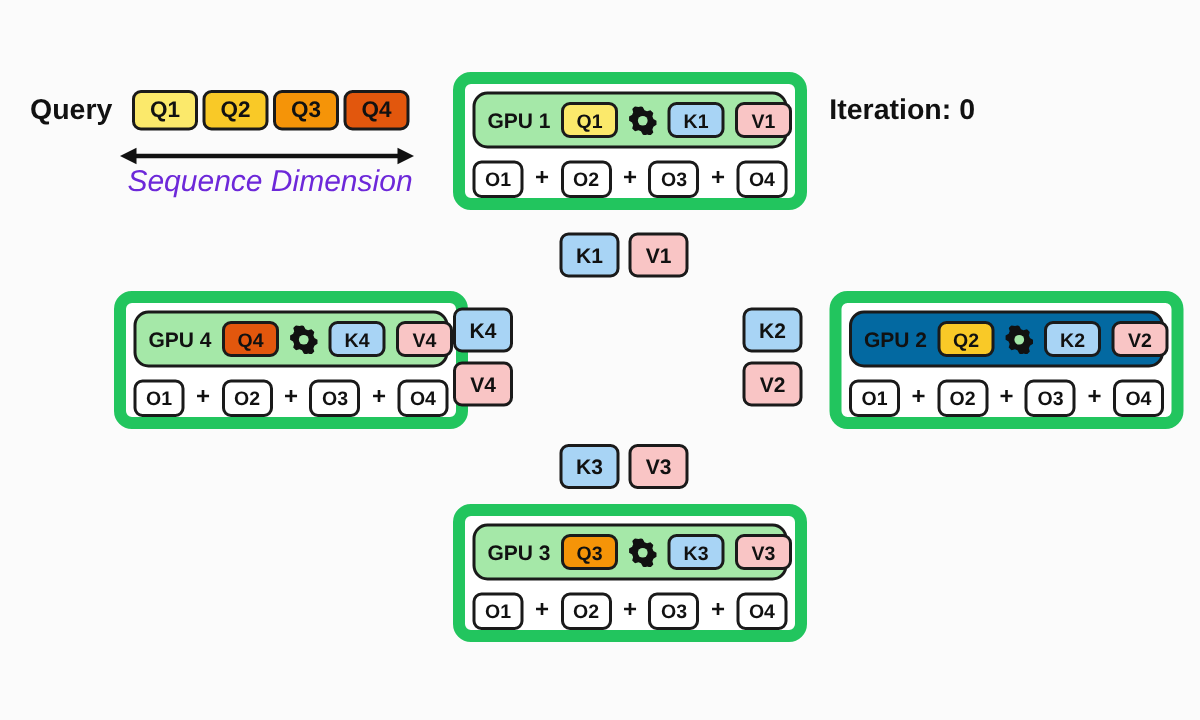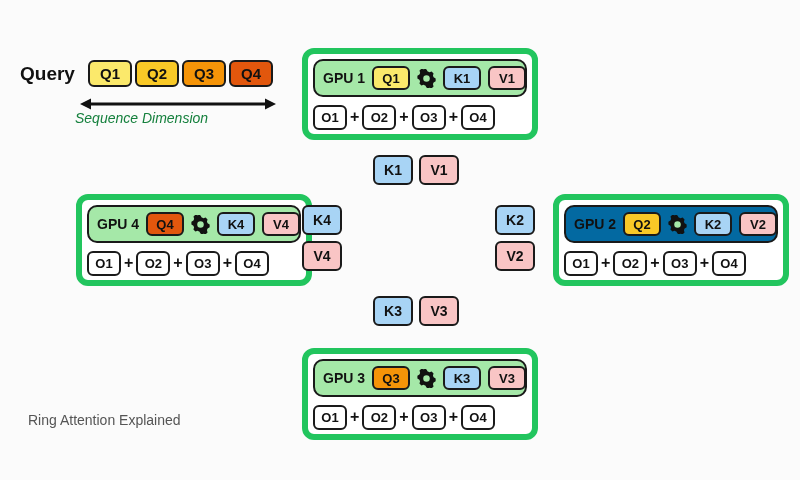--- a/index.html
+++ b/index.html
@@ -66,24 +66,24 @@
     left: 60px;
     top: 42px;
     width: 196px;
     height: 14px;
   }
   #seq-caption {
     position: absolute;
     left: 55px;
     top: 55px;
     width: 210px;
-    text-align: left;
-    font-size: 14px;
+    text-align: center;
+    font-size: 20px;
     font-style: italic;
-    color: #15803d;
+    color: #6d28d9;
   }
 
   
   #iteration-label {
     position: absolute;
     right: 22px;
     top: 63px;
     font-size: 19px;
     font-weight: bold;
     color: #111;
@@ -98,21 +98,21 @@
     color: #555;
   }
 
   
   .gpu-card {
     position: absolute;
     box-sizing: border-box;
     width: 236px;
     height: 92px;
     background: #ffffff;
-    border: 6px solid #22c55e;
+    border: 8px solid #22c55e;
     border-radius: 12px;
     padding: 5px;
   }
   .gpu-header {
     box-sizing: border-box;
     height: 38px;
     background: #a5e8a8;
     border: 2px solid #1a1a1a;
     border-radius: 10px;
     display: flex;
@@ -135,38 +135,38 @@
   .gear-icon {
     width: 19px;
     height: 19px;
     flex: 0 0 auto;
     display: block;
   }
   .gpu-body {
     height: 40px;
     display: flex;
     align-items: center;
-    justify-content: flex-start;
+    justify-content: space-between;
     gap: 3px;
   }
   .o-chip {
     width: 34px;
     height: 25px;
     font-size: 13px;
     background: #ffffff;
   }
   .plus {
     font-size: 16px;
     font-weight: bold;
     color: #111;
   }
 
   #gpu-card-0 { left: 302px; top: 48px; }
   #gpu-card-1 { left: 553px; top: 194px; }
-  #gpu-card-2 { left: 302px; top: 348px; }
+  #gpu-card-2 { left: 302px; top: 336px; }
   #gpu-card-3 { left: 56px;  top: 194px; margin-left: 20px; }
 
   
   .kv-group {
     position: absolute;
     display: flex;
     gap: 6px;
   }
   .kv-group.vertical { flex-direction: column; }
   .kv-chip {
@@ -201,20 +201,21 @@
     </div>
 
     <svg id="seq-arrow" viewBox="0 0 196 14">
       <line x1="6" y1="7" x2="190" y2="7" stroke="#111" stroke-width="3"></line>
       <polygon points="0,7 11,1.5 11,12.5" fill="#111"></polygon>
       <polygon points="196,7 185,1.5 185,12.5" fill="#111"></polygon>
     </svg>
     <div id="seq-caption">Sequence Dimension</div>
   </div>
 
+  <div id="iteration-label">Iteration: 0</div>
 
   <div class="gpu-card" id="gpu-card-0">
     <div class="gpu-header" style="background: rgb(165, 232, 168);">
       <span class="gpu-name">GPU 1</span>
       <span class="chip hdr-chip" style="background: rgb(251, 233, 107);">
         <span>Q1</span>
       </span>
       <svg class="gear-icon" viewBox="0 0 24 24">
         <path fill="#111" d="M12 0.5l1.5 2.6a9.2 9.2 0 0 1 2.1 0.87l2.9-0.8 2.4 2.4-0.8 2.9c0.37 0.65 0.67 1.36 0.87 2.1l2.6 1.5v3.4l-2.6 1.5a9.2 9.2 0 0 1-0.87 2.1l0.8 2.9-2.4 2.4-2.9-0.8a9.2 9.2 0 0 1-2.1 0.87L12 23.5l-1.5-2.6a9.2 9.2 0 0 1-2.1-0.87l-2.9 0.8-2.4-2.4 0.8-2.9a9.2 9.2 0 0 1-0.87-2.1L0.5 11.9V8.5l2.6-1.5c0.2-0.74 0.5-1.45 0.87-2.1l-0.8-2.9 2.4-2.4 2.9 0.8c0.65-0.37 1.36-0.67 2.1-0.87z"></path>
         <circle cx="12" cy="12" r="4.1" fill="#a5e8a8"></circle>
@@ -382,15 +383,14 @@
 
   <div class="kv-group vertical" id="kv-group-3">
     <span class="chip kv-chip" style="background: rgb(168, 212, 245);">
       <span>K4</span>
     </span>
     <span class="chip kv-chip" style="background: rgb(249, 197, 197);">
       <span>V4</span>
     </span>
   </div>
 
-  <div id="caption" style="color: rgb(85, 85, 85);">Ring Attention Explained</div>
 
 </div>
 
 </body></html>

